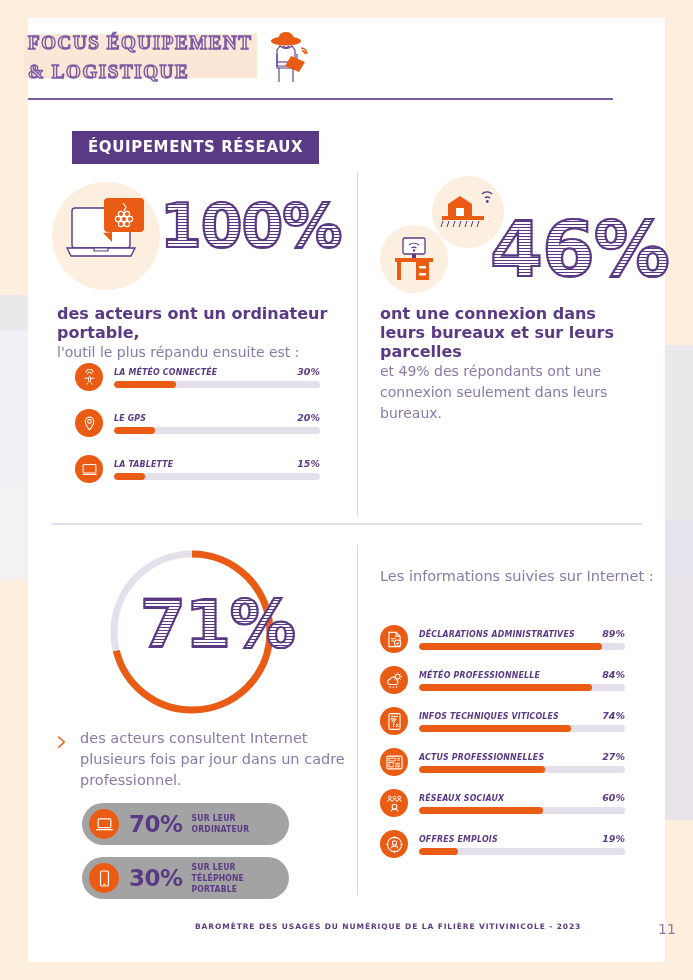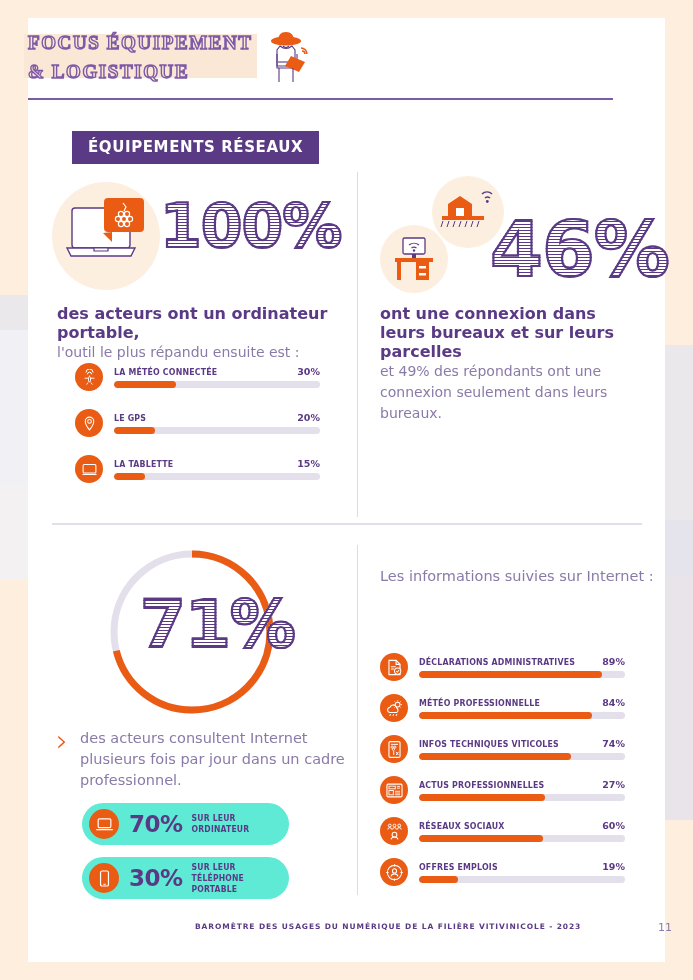--- a/index.html
+++ b/index.html
@@ -66,52 +66,52 @@
   .stat-body{position:absolute;width:290px;}
   .stat-strong{font-size:16px;font-weight:bold;color:#5b3a85;line-height:19px;}
   .stat-sub{font-size:14px;color:#8a7aa8;line-height:21px;}
 
   
   .bars{position:absolute;}
   .brow{display:flex;align-items:center;margin-bottom:16px;}
   .bicon{width:28px;height:28px;border-radius:50%;background:#ea5b13;flex:0 0 28px;
     display:flex;align-items:center;justify-content:center;margin-right:11px;}
   .bbody{flex:1;}
-  .bhead{display:flex;justify-content:space-between;align-items:baseline;margin-bottom:4px;}
+  .bhead{display:flex;justify-content:space-between;align-items:baseline;margin-bottom:4px;font-style:italic;}
   .blabel{font-size:9.5px;font-weight:bold;color:#5b3a85;letter-spacing:.2px;
     font-family:"DejaVu Sans Condensed","Liberation Sans Narrow","Liberation Sans",sans-serif;
     transform:scaleX(.92);transform-origin:left center;}
   .bval{font-size:9.5px;font-weight:bold;color:#5b3a85;}
   .btrack{height:7px;border-radius:4px;background:#e3dfeb;position:relative;overflow:hidden;}
   .bfill{position:absolute;left:0;top:0;height:100%;border-radius:4px;background:#ea5b13;}
 
   
   .donut{position:absolute;left:75px;top:540px;width:235px;height:185px;}
 
   
   .chev-wrap{position:absolute;left:56px;top:728px;display:flex;gap:12px;width:290px;}
   .chev{color:#ea5b13;font-size:30px;line-height:26px;font-weight:300;}
   .chev-txt{font-size:14.5px;color:#8a7aa8;line-height:21px;}
 
   
-  .dbox{position:absolute;left:82px;width:207px;height:42px;background:#5eead4;border-radius:21px;
+  .dbox{position:absolute;left:82px;width:207px;height:42px;background:#a3a3a3;border-radius:21px;
     display:flex;align-items:center;padding-left:7px;box-sizing:border-box;}
   .dicon{width:30px;height:30px;border-radius:50%;background:#ea5b13;flex:0 0 30px;
     display:flex;align-items:center;justify-content:center;margin-right:10px;}
   .dpct{font-size:23px;font-weight:bold;color:#5b3a85;margin-right:9px;letter-spacing:-.5px;}
   .dtxt{font-size:8.5px;font-weight:bold;color:#5b3a85;line-height:11px;letter-spacing:.2px;
     font-family:"DejaVu Sans Condensed","Liberation Sans Narrow","Liberation Sans",sans-serif;
     text-transform:uppercase;white-space:pre-line;}
 
   
   .rlist-title{position:absolute;left:380px;top:568px;font-size:14.5px;color:#8a7aa8;}
 
   
   .foot{position:absolute;left:195px;top:922px;font-size:7.5px;font-weight:bold;color:#5b3a85;letter-spacing:.9px;}
-  .pageno{position:absolute;left:658px;top:921px;font-size:11px;color:#8a7aa8;}
+  .pageno{position:absolute;left:658px;top:921px;font-size:14px;color:#8a7aa8;}
 </style>
 </head>
 <body>
 
 <div class="stage">
 
   <div class="deco deco-l1"></div>
   <div class="deco deco-l2"></div>
   <div class="deco deco-r1"></div>
   <div class="deco deco-r2"></div>
@@ -301,21 +301,21 @@
           </svg>
         </div>
         <div class="dpct">30%</div>
         <div class="dtxt">SUR LEUR
 TÉLÉPHONE PORTABLE</div>
       </div>
     </div>
 
   <div class="rlist-title">Les informations suivies sur Internet  :</div>
   <div class="bars" id="right-bars" style="left:380px;top:625px;width:245px;">
-      <div class="brow" style="margin-bottom: 13px; margin-top: 28px;">
+      <div class="brow" style="margin-bottom: 13px;">
         <div class="bicon">
           <svg viewBox="0 0 24 24" width="19" height="19">
             <path d="M5 3h9l5 5v13H5z" fill="none" stroke="#fff" stroke-width="1.4"></path>
             <path d="M14 3v5h5" fill="none" stroke="#fff" stroke-width="1.4"></path>
             <path d="M7.5 11h6M7.5 14h4" stroke="#fff" stroke-width="1.3"></path>
             <circle cx="16" cy="16.5" r="4" fill="#ea5b13" stroke="#fff" stroke-width="1.3"></circle>
             <path d="M14.3 16.6l1.2 1.2 2.3-2.4" fill="none" stroke="#fff" stroke-width="1.3"></path>
           </svg>
         </div>
         <div class="bbody">

